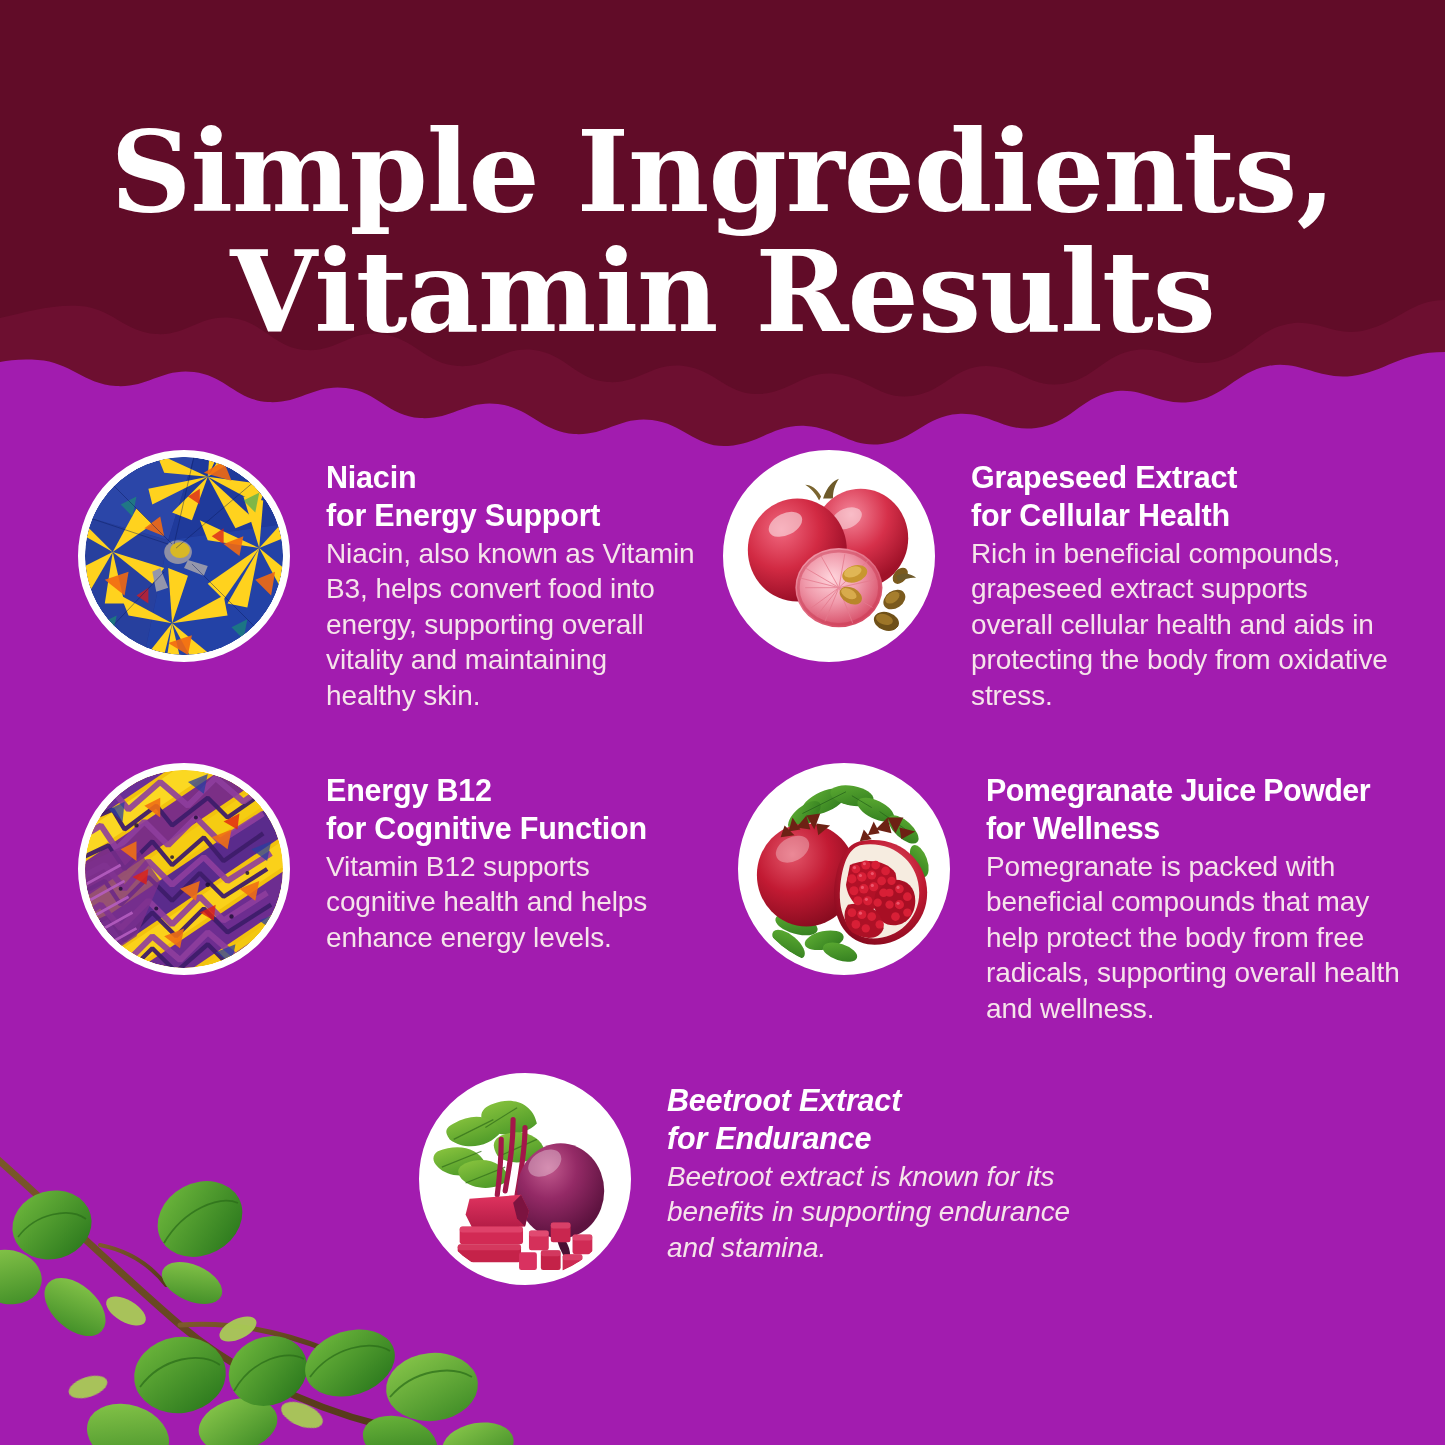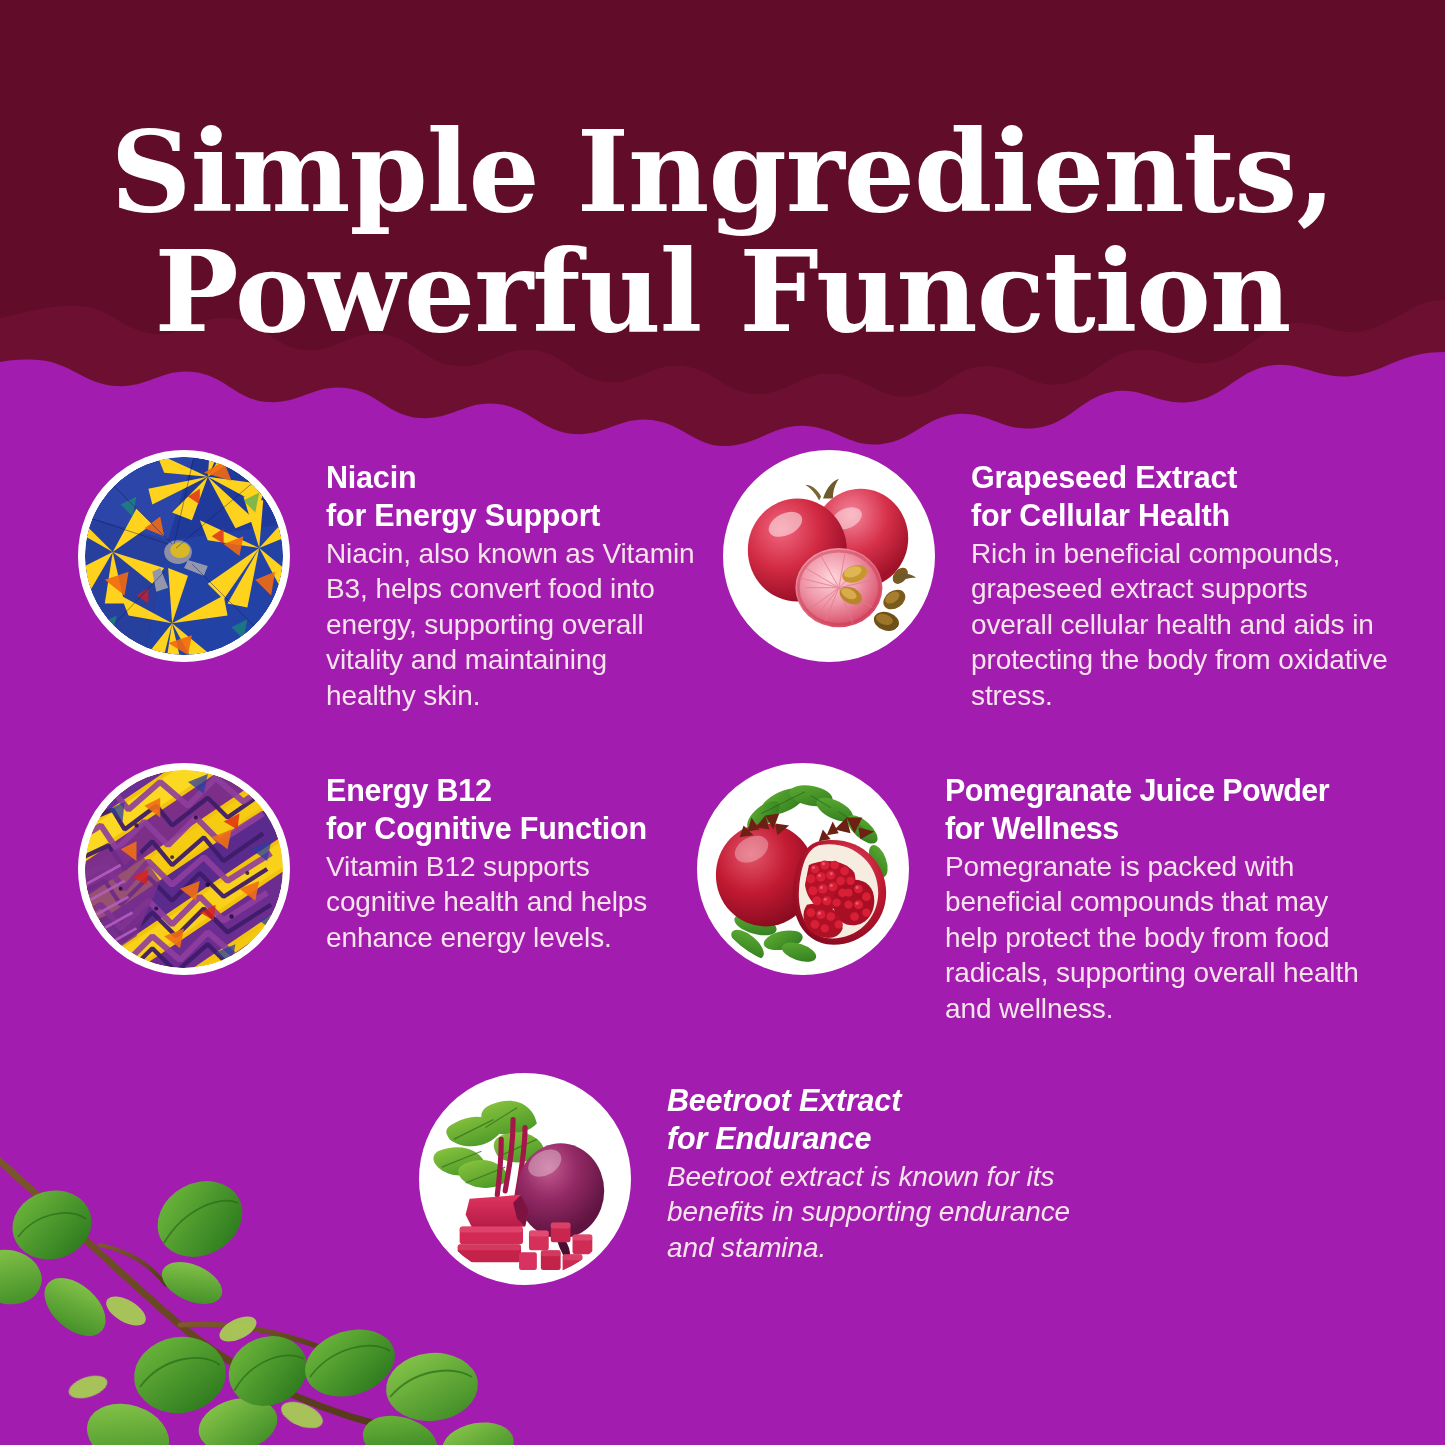--- a/index.html
+++ b/index.html
@@ -59,21 +59,21 @@
 
   .item {
     position:absolute;
     display:flex;
     align-items:flex-start;
   }
 
   .item-r1c1 { left:78px;  top:450px; width:620px; }
   .item-r1c2 { left:723px; top:450px; width:665px; }
   .item-r2c1 { left:78px;  top:763px; width:620px; }
-  .item-r2c2 { left:697px; top:763px; width:665px; }
+  .item-r2c2 { left:738px; top:763px; width:665px; }
   .item-r3c1 { left:419px; top:1073px; width:660px;font-style:italic; }
 
   
   .circle {
     position:relative;
     flex:0 0 auto;
     width:212px; height:212px;
     border-radius:50%;
     background:#ffffff;
     border:7px solid #ffffff;
@@ -173,21 +173,21 @@
         C350,330 338,352 306,350
         C274,348 264,322 232,318
         C200,314 188,336 156,334
         C124,332 112,308 80,306
         C52,304 26,312 0,318 Z"></path>
     </svg>
   </div>
 
   <h1 class="headline">
     <span class="l1">Simple Ingredients,</span>
-    <span class="l2">Powerful Function</span>
+    <span class="l2">Vitamin Results</span>
   </h1>
 
   <div class="grid">
 
     <div class="item item-r1c1">
       <div class="circle">
         <div class="art">
           <svg viewBox="0 0 100 100" aria-hidden="true">
             <defs>
               <clipPath id="cN">
@@ -568,21 +568,21 @@
               <path d="M62,33 L65,26 L68,32 Z"></path>
                 <path d="M78,29 L86,31 L79,35 Z"></path>
               <path d="M58,36 L60,30 L64,35 Z"></path>
             </g>
           </svg>
         </div>
       </div>
       <div class="copy">
         <div class="title">Pomegranate Juice Powder
 for Wellness</div>
-        <div class="desc">Pomegranate is packed with beneficial compounds that may help protect the body from food radicals, supporting overall health and wellness.</div>
+        <div class="desc">Pomegranate is packed with beneficial compounds that may help protect the body from free radicals, supporting overall health and wellness.</div>
       </div>
     </div>
 
     <div class="item item-r3c1">
       <div class="circle">
         <div class="art">
           <svg viewBox="0 0 100 100" aria-hidden="true">
             <defs>
               <radialGradient id="bA" cx="36%" cy="26%" r="72%">
                 <stop offset="0%" stop-color="#c25a8e"></stop>

